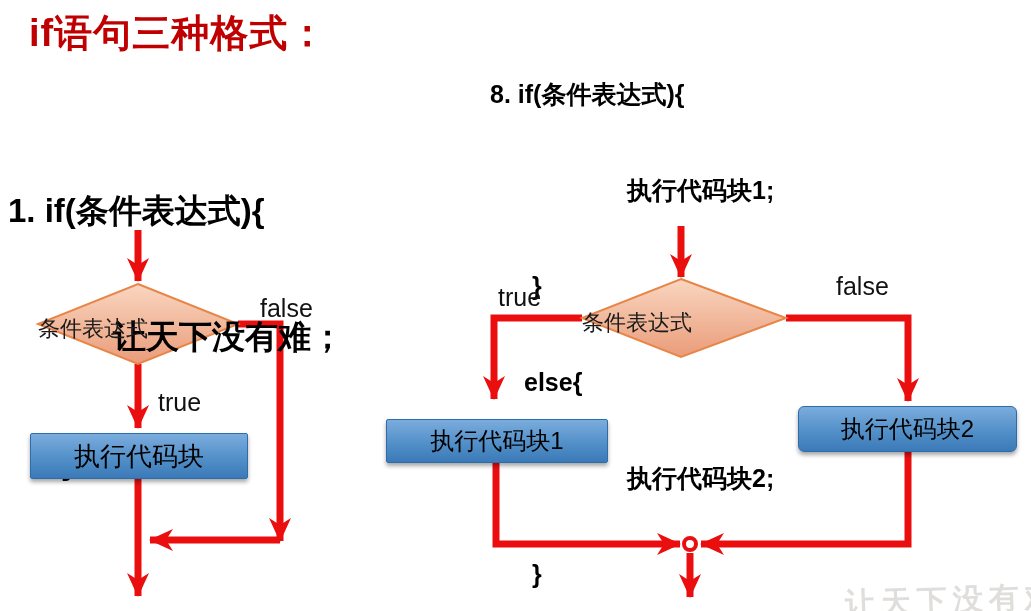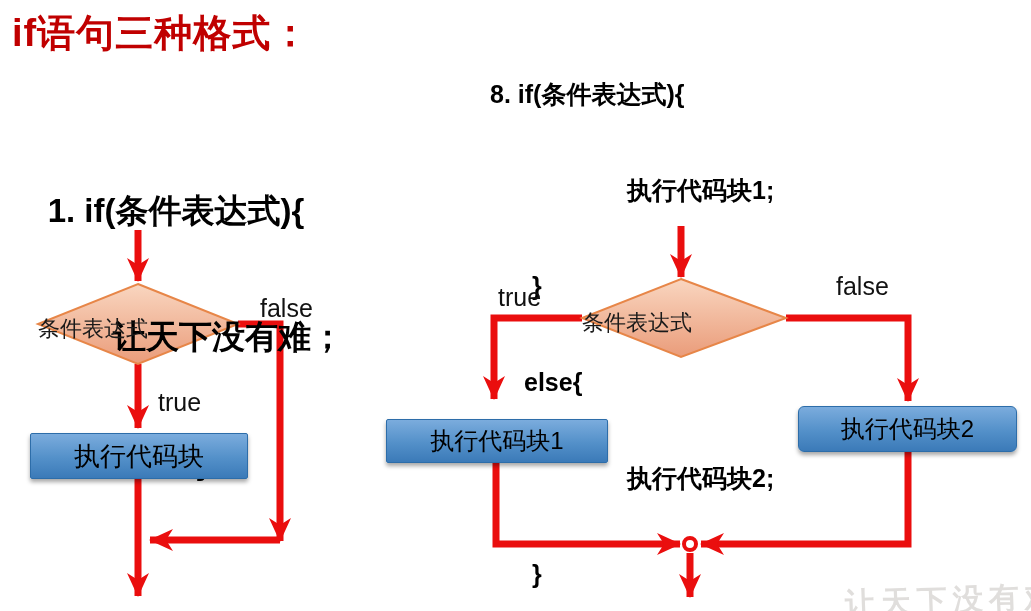--- a/index.html
+++ b/index.html
@@ -2,25 +2,25 @@
 <html><head>
 <meta charset="utf-8">
 <style>
   html,body{margin:0;padding:0;}
   body{
     width:1031px;height:611px;overflow:hidden;position:relative;
     background:#ffffff;font-family:"Liberation Sans", sans-serif;color:#000;
   }
   .abs{position:absolute;}
   .page-title{
-    left:12px;top:8px;font-size:38px;font-weight:bold;color:#c00000;
+    left:29px;top:8px;font-size:38px;font-weight:bold;color:#c00000;
     white-space:nowrap;letter-spacing:1px;
   }
   .code{font-weight:bold;color:#000;white-space:pre;}
-  .code1{left:8px;top:106px;font-size:33px;line-height:42px;text-align:center;}
+  .code1{left:8px;top:106px;font-size:33px;line-height:42px;}
   .code2{left:490px;top:14px;font-size:25px;line-height:32px;}
   .code .cl{white-space:nowrap;}
   .flow-label{font-size:25px;color:#111;white-space:nowrap;}
   .cond-label{
     font-size:22px;white-space:nowrap;color:#1a1a1a;
   }
   .action-box{
     display:flex;align-items:center;justify-content:center;
     background:linear-gradient(180deg,#7bacdd 0%,#5390c9 55%,#3b7ab8 100%);
     border:1px solid #2d6da9;border-radius:2px;

